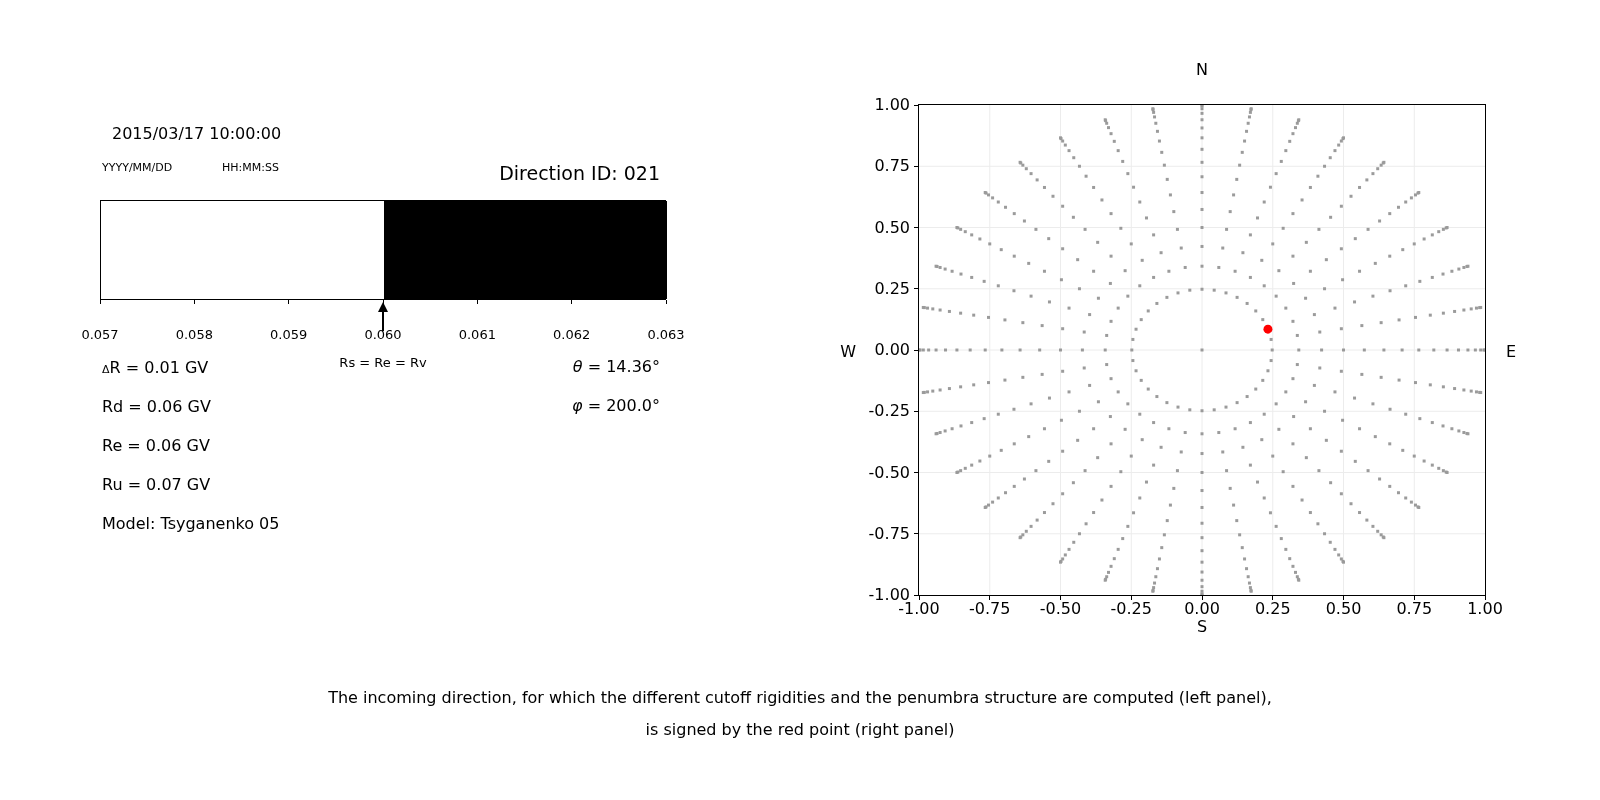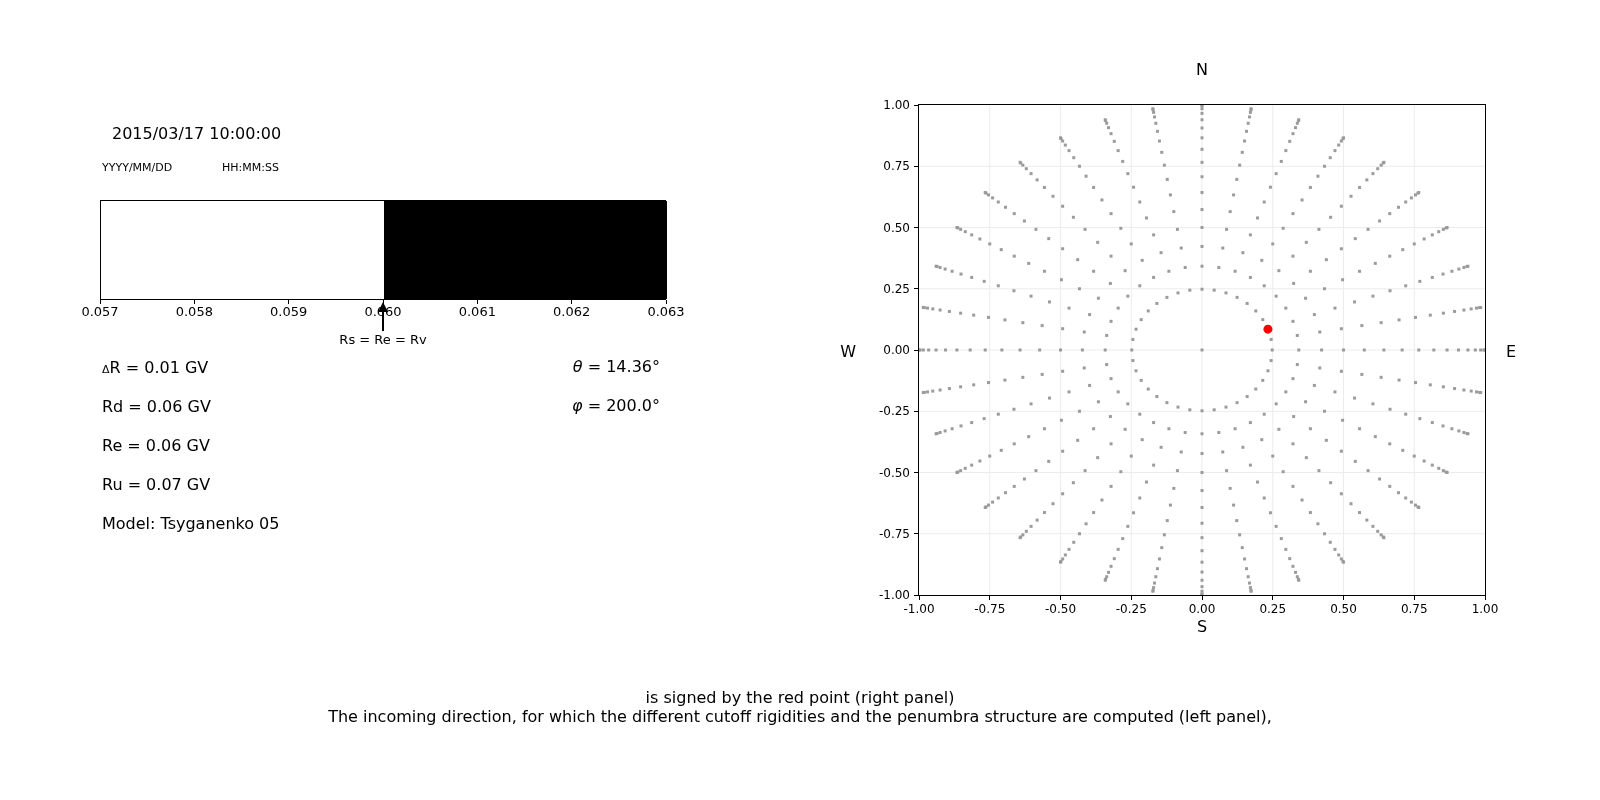--- a/index.html
+++ b/index.html
@@ -1,22 +1,22 @@
 <!DOCTYPE html>
 <html><head>
 <meta charset="utf-8">
 <style>
   html,body{margin:0;padding:0;background:#fff;}
   #canvas{position:relative;width:1600px;height:800px;background:#ffffff;overflow:hidden;
           font-family:"DejaVu Sans", sans-serif;color:#000;}
   .abs{position:absolute;}
   .t16{font-size:16px;line-height:19px;}
   .t19{font-size:19px;line-height:22px;}
-  .t13{font-size:13px;line-height:15px;}
-  .t12{font-size:12px;line-height:14px;}
+  .t13{font-size:13px;line-height:15px;margin-top:23px;}
+  .t12{font-size:16px;line-height:14px;}
   .t11{font-size:11px;line-height:13px;}
   .t10{font-size:10px;line-height:12px;}
   .ctr{text-align:center;}
   .rgt{text-align:right;}
   
   #penumbra-wrap{left:100px;top:200px;width:566px;height:160px;}
   #penumbra-band{left:0;top:0;width:566px;height:100px;border:1.2px solid #000;box-sizing:border-box;background:#fff;}
   .pen-seg{position:absolute;top:0;height:100%;}
   .tickmark{position:absolute;background:#000;}
   .ticklabel{position:absolute;}
@@ -30,20 +30,21 @@
   .small-delta{font-size:11px;}
   #caption-wrap{left:6px;top:688px;width:1588px;}
 </style>
 </head>
 <body>
 <div id="canvas">
 
 <div class="abs t16" style="left:112px;top:124px;">2015/03/17 10:00:00</div>
 <div class="abs t11" style="left:102px;top:161px;">YYYY/MM/DD</div>
 <div class="abs t11" style="left:222px;top:161px;">HH:MM:SS</div>
+<div class="abs t19 rgt" style="left:360px;top:162px;width:300px;">Direction ID: 021</div>
 
 <div id="penumbra-wrap" class="abs">
   <div id="penumbra-band" class="abs">
         <div class="pen-seg" style="left: 0px; width: 283px; background: rgb(255, 255, 255);"></div>
         <div class="pen-seg" style="left: 283px; width: 283px; background: rgb(0, 0, 0);"></div>
       </div>
   <div id="pen-decor" class="abs" style="left:0;top:0;">
         <div class="tickmark" style="left:-0.5px;top:100px;width:1px;height:4px;"></div>
         <div class="ticklabel t13 ctr" style="left:-30px;top:104px;width:60px;">0.057</div>
         <div class="tickmark" style="left:93.83333333333344px;top:100px;width:1px;height:4px;"></div>
@@ -710,17 +711,17 @@
         <div class="tickmark" style="left:-4px;top:123px;width:4px;height:1px;"></div>
         <div class="ticklabel t12 rgt" style="left:-60px;top:116.5px;width:52px;">0.50</div>
         <div class="tickmark" style="left:-4px;top:61.75px;width:4px;height:1px;"></div>
         <div class="ticklabel t12 rgt" style="left:-60px;top:55.25px;width:52px;">0.75</div>
         <div class="tickmark" style="left:-4px;top:0.5px;width:4px;height:1px;"></div>
         <div class="ticklabel t12 rgt" style="left:-60px;top:-6px;width:52px;">1.00</div>
       </div>
 </div>
 
 <div id="caption-wrap" class="abs ctr">
+  <div class="t16" style="margin-bottom:13px;">The incoming direction, for which the different cutoff rigidities and the penumbra structure are computed (left panel),</div>
   <div class="t16">is signed by the red point (right panel)</div>
-  <div class="t16" style="margin-bottom:13px;">The incoming direction, for which the different cutoff rigidities and the penumbra structure are computed (left panel),</div>
 </div>
 
 </div>
 
 </body></html>

